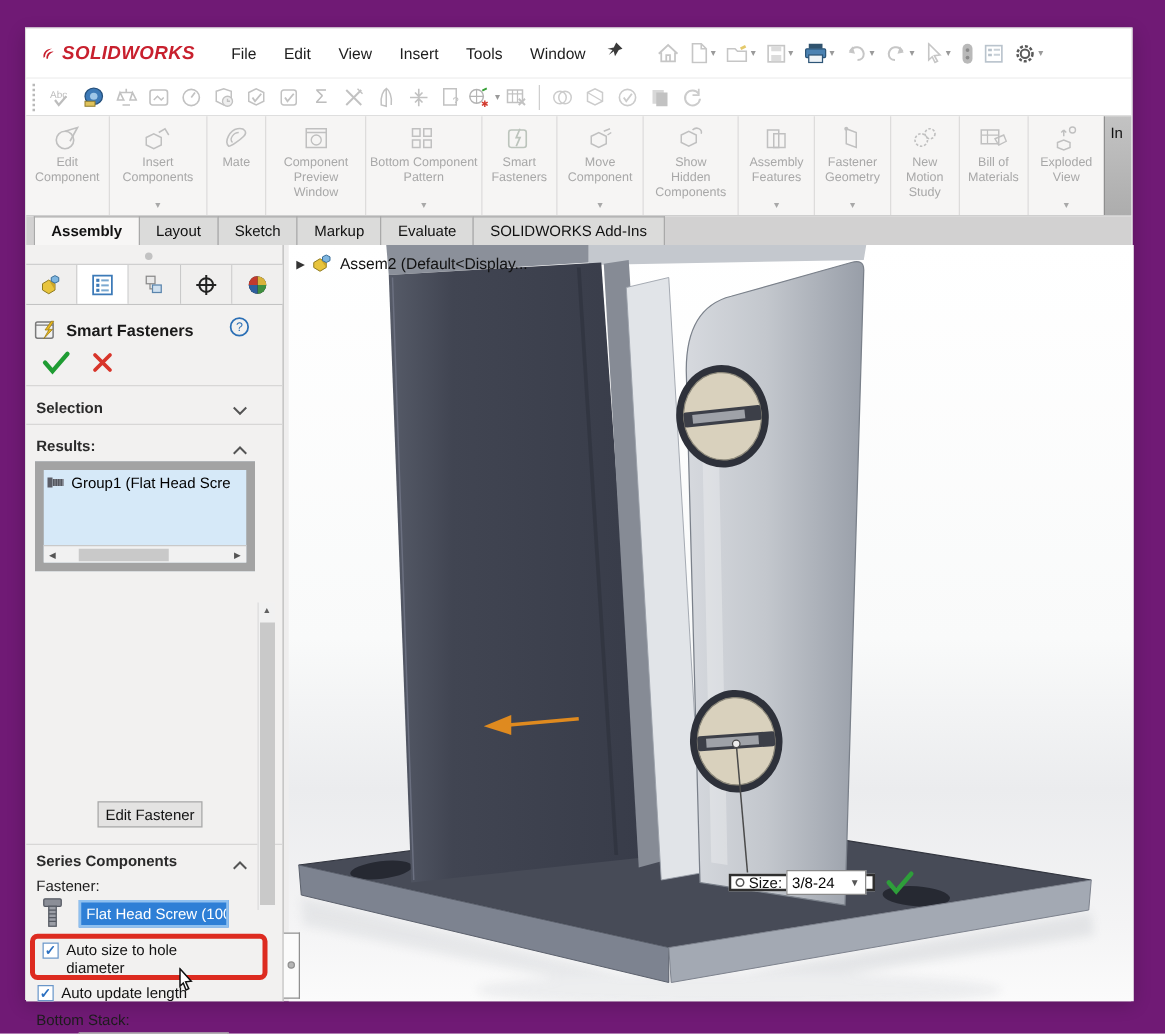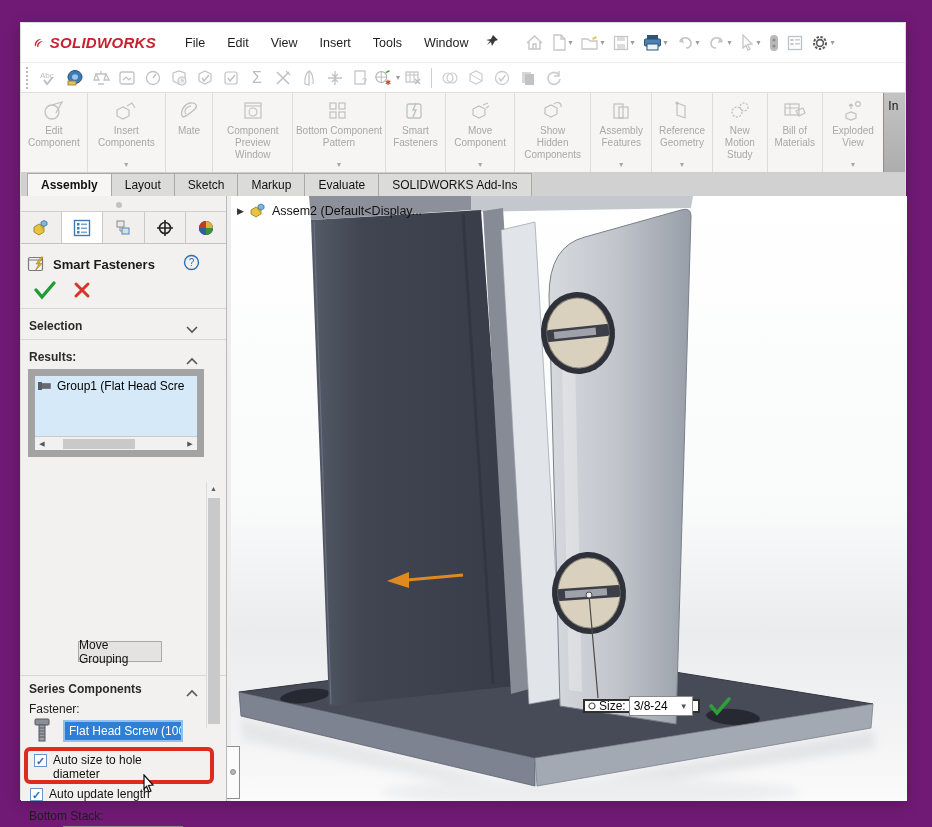--- a/index.html
+++ b/index.html
@@ -407,21 +407,21 @@
           </svg>
         <span class="rlabel">Assembly
 Features</span>
         <span class="rdd">▼</span>
       </div>
       <div class="rb" style="width:62px">
         <svg class="ric" width="22" height="22" viewBox="0 0 22 22">
             <path d="M6 3 L14 6 L14 18 L6 15 Z" fill="none" stroke="#c0c0c0" stroke-width="1.2"></path>
             <circle cx="6" cy="3" r="1.6" fill="#c0c0c0"></circle>
           </svg>
-        <span class="rlabel">Reference
+        <span class="rlabel">Fastener
 Geometry</span>
         <span class="rdd">▼</span>
       </div>
       <div class="rb" style="width:56px">
         <svg class="ric" width="22" height="22" viewBox="0 0 22 22">
             <circle cx="8" cy="12" r="5" fill="none" stroke="#c0c0c0" stroke-width="1.3" stroke-dasharray="2 1.4"></circle>
             <circle cx="15" cy="7" r="4" fill="none" stroke="#c0c0c0" stroke-width="1.3" stroke-dasharray="2 1.4"></circle>
           </svg>
         <span class="rlabel">New
 Motion
@@ -552,21 +552,21 @@
               </svg>
             <span>Group1 (Flat Head Scre</span>
           </div>
           <div class="hscroll">
             <span class="harrow">◀</span>
             <span class="hthumb"></span>
             <span class="harrow" style="margin-left:auto">▶</span>
           </div>
         </div>
 
-        <div class="btn" style="left:57px; top:445px; width:84px; height:21px;">Move Grouping</div>
+        <div class="btn" style="left:57px; top:445px; width:84px; height:21px;">Edit Fastener</div>
 
         <div class="divider" style="top:479px"></div>
         <span class="sect" style="top:486px">Series Components</span>
         <span class="chev" style="top:487px"><svg width="12" height="8" viewBox="0 0 12 8">
               <path d="M1 7 L6 2 L11 7" fill="none" stroke="#555" stroke-width="1.6"></path>
             </svg></span>
 
         <span class="label" style="top:506px">Fastener:</span>
 
         <svg width="18" height="30" viewBox="0 0 18 30" style="position:absolute; left:12px; top:522px;">

